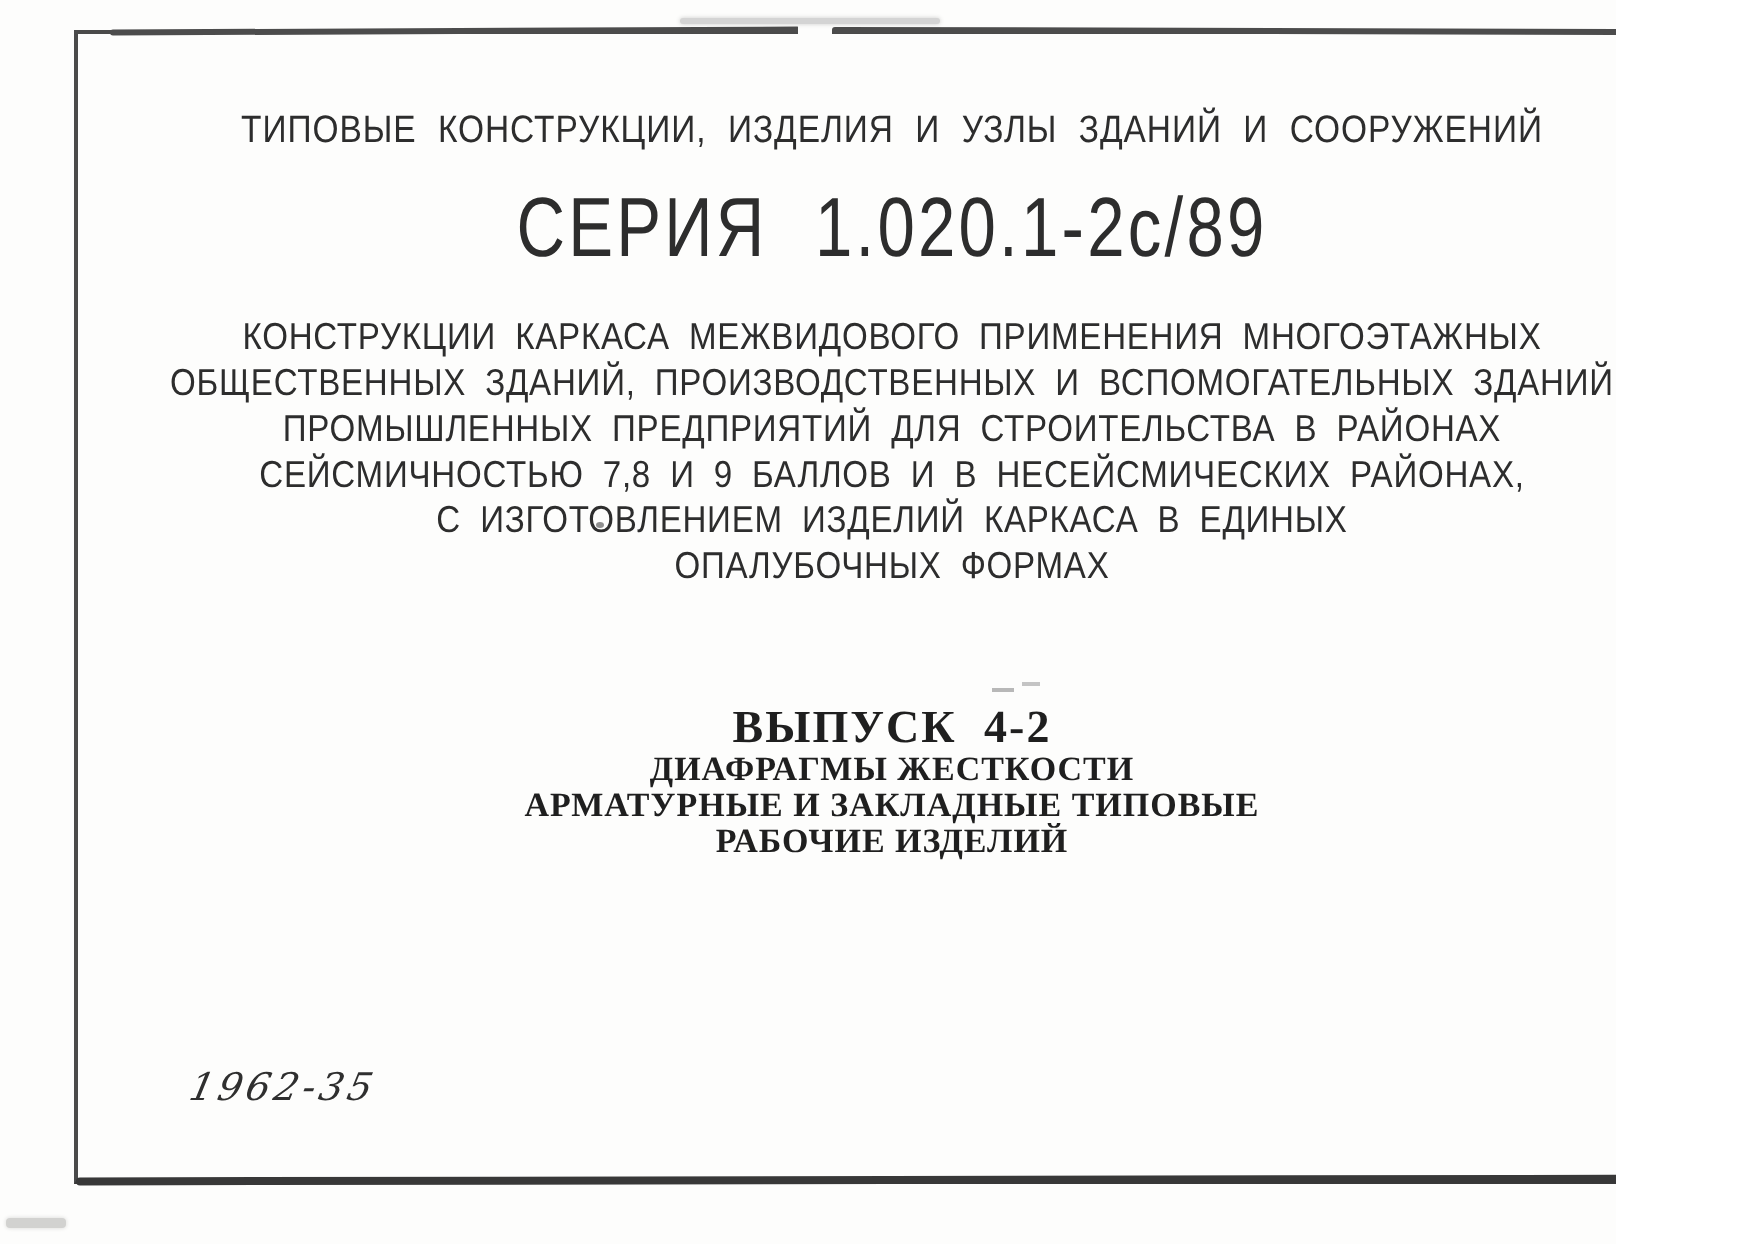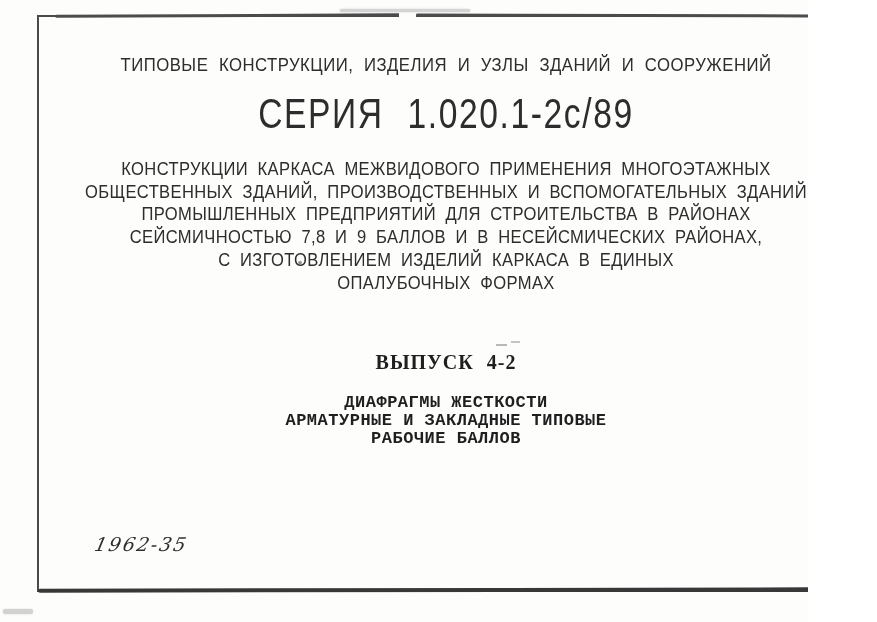--- a/index.html
+++ b/index.html
@@ -116,30 +116,29 @@
     left: 37px;
     width: 818px;
     text-align: center;
     color: #1f1f1f;
     font-family: "Liberation Serif", serif;
     font-weight: bold;
     white-space: nowrap;
   }
   .issue-title {
     top: 351px;
-    font-size: 20px;
+    font-size: 23px;
     letter-spacing: 1px;
     word-spacing: 7px;
   }
   .subtitle {
-    top: 394px;
+    top: 376px;
     font-size: 17px;
     line-height: 18px;
     letter-spacing: 0.5px;
-    font-family: Liberation Mono, monospace;
   }
   .handwritten {
     position: absolute;
     left: 95px;
     top: 533px;
     font-family: "DejaVu Serif", serif;
     font-style: italic;
     font-size: 19px;
     letter-spacing: 2px;
     color: #2f2f2f;
@@ -185,20 +184,20 @@
     <div>СЕЙСМИЧНОСТЬЮ 7,8 И 9 БАЛЛОВ И В НЕСЕЙСМИЧЕСКИХ РАЙОНАХ,</div>
     <div>С ИЗГОТОВЛЕНИЕМ ИЗДЕЛИЙ КАРКАСА В ЕДИНЫХ</div>
     <div>ОПАЛУБОЧНЫХ ФОРМАХ</div>
   </div>
 
   <div class="serif-block issue-title">ВЫПУСК 4-2</div>
 
   <div class="serif-block subtitle">
     <div>ДИАФРАГМЫ ЖЕСТКОСТИ</div>
     <div>АРМАТУРНЫЕ И ЗАКЛАДНЫЕ ТИПОВЫЕ</div>
-    <div>РАБОЧИЕ БАЛЛОВ</div>
+    <div>РАБОЧИЕ ИЗДЕЛИЙ</div>
   </div>
 
   <div class="handwritten">1962-35</div>
 
   <div class="watermark">gbi22.ru</div>
 
 </div>
 
 </body></html>

